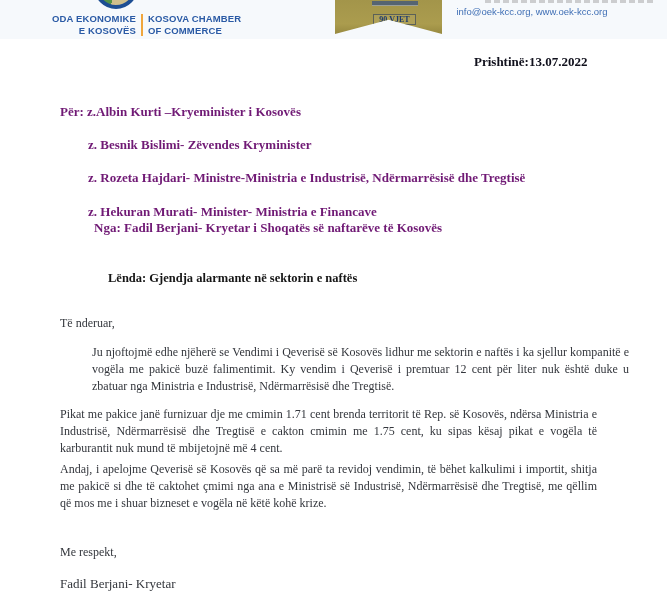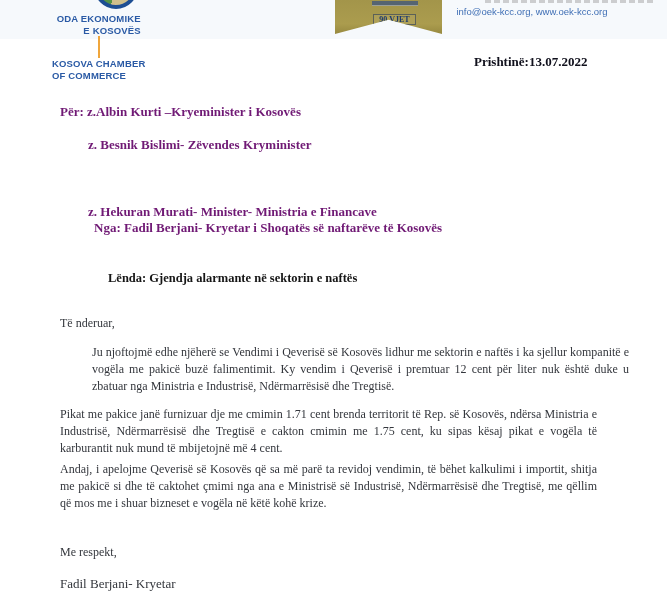--- a/index.html
+++ b/index.html
@@ -21,21 +21,21 @@
     border-radius:50%;
     border:4px solid #1d4e93;
     background:linear-gradient(100deg,#559447 46%,#cfbf8c 46%);
     box-sizing:border-box;
   }
   .org-name{
     position:absolute;left:52px;top:13px;
     display:flex;align-items:center;
     font-family:"Liberation Sans", sans-serif;
     font-weight:bold;font-size:9.5px;line-height:11.5px;
-    color:#2a5aa5;letter-spacing:.15px;flex-direction:column;
+    color:#2a5aa5;letter-spacing:.15px;
   }
   .org-left{text-align:right;}
   .org-right{text-align:left;}
   .org-divider{
     width:2px;height:22px;background:#f0a63c;margin:0 5px;flex:0 0 auto;
   }
   .ribbon{
     position:absolute;left:335px;top:0;width:95px;height:34px;
     background:linear-gradient(180deg,#a3954a 0%,#ab9c4e 70%,#97893f 100%);
     clip-path:polygon(0 0,100% 0,100% 100%,50% 58%,0 100%);
@@ -132,20 +132,21 @@
     <span class="ribbon-label">90 VJET</span>
   </div>
 
   <div class="contact-cutoff"></div>
   <div class="contact-line">info@oek-kcc.org, www.oek-kcc.org</div>
 
   <div class="date-line">Prishtinë:13.07.2022</div>
 
   <div class="recipient r0">Për:  z.Albin Kurti –Kryeminister i Kosovës</div>
   <div class="recipient r1">z. Besnik Bislimi- Zëvendes Kryminister</div>
+  <div class="recipient r2">z. Rozeta Hajdari- Ministre-Ministria e Industrisë, Ndërmarrësisë dhe Tregtisë</div>
   <div class="recipient r3">z. Hekuran Murati- Minister- Ministria e Financave</div>
   <div class="from-line">Nga: Fadil Berjani- Kryetar i Shoqatës së naftarëve të Kosovës</div>
 
   <div class="subject-line">Lënda: Gjendja alarmante në sektorin e naftës</div>
 
   <div class="salutation">Të nderuar,</div>
 
   <div class="para p0">Ju njoftojmë edhe njëherë se Vendimi i Qeverisë së Kosovës lidhur me sektorin e naftës i ka sjellur kompanitë e vogëla me pakicë buzë falimentimit. Ky vendim i Qeverisë i premtuar 12 cent për liter nuk është duke u zbatuar nga Ministria e Industrisë, Ndërmarrësisë dhe Tregtisë.</div>
   <div class="para p1">Pikat me pakice janë furnizuar dje me cmimin 1.71 cent brenda territorit të Rep. së Kosovës, ndërsa Ministria e Industrisë, Ndërmarrësisë dhe Tregtisë e cakton cmimin me 1.75 cent, ku sipas kësaj pikat e vogëla të karburantit nuk mund të mbijetojnë më 4 cent.</div>
   <div class="para p2">Andaj, i apelojme Qeverisë së Kosovës që sa më parë ta revidoj vendimin, të bëhet kalkulimi i importit, shitja me pakicë si dhe të caktohet çmimi nga ana e Ministrisë së Industrisë, Ndërmarrësisë dhe Tregtisë, me qëllim që mos me i shuar bizneset e vogëla në këtë kohë krize.</div>

